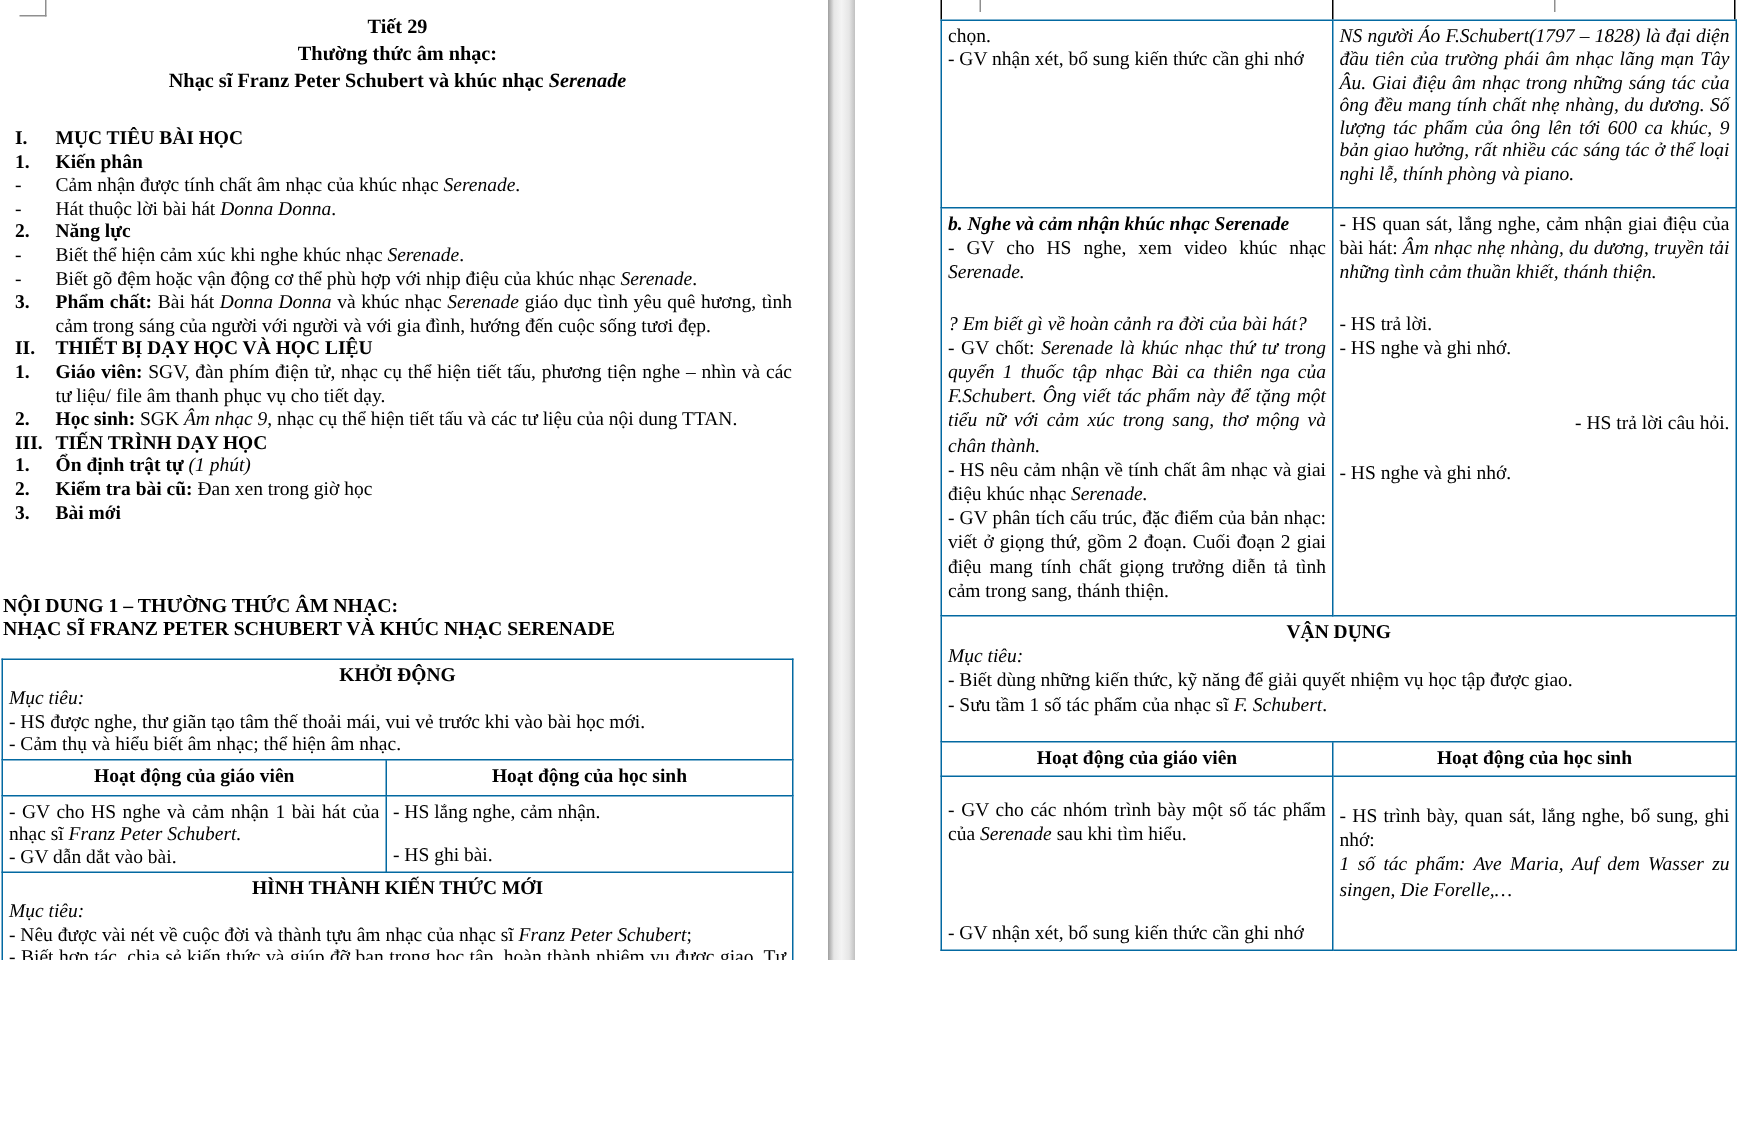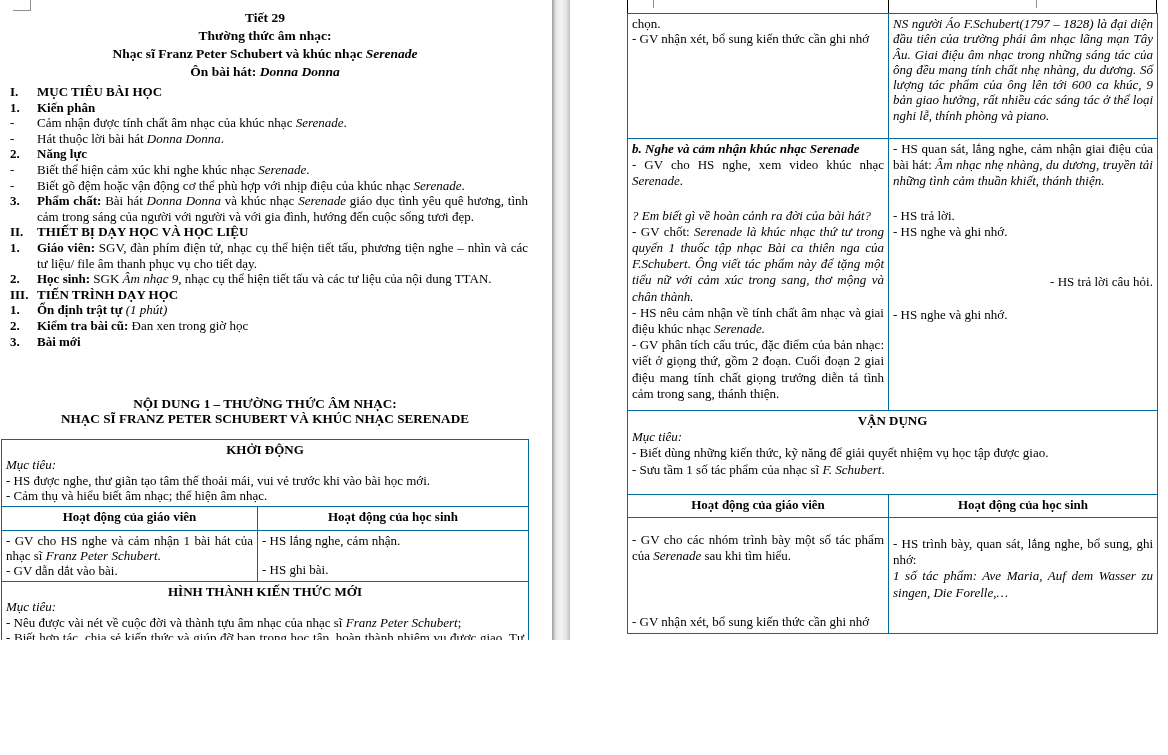--- a/index.html
+++ b/index.html
@@ -10,21 +10,21 @@
   #gap{position:absolute;left:552px;top:0;width:18px;height:755px;
        background:linear-gradient(90deg,#9e9e9e 0,#e6e6e6 22%,#f4f4f4 50%,#e6e6e6 78%,#c0c0c0 100%);}
   #p2{left:570px;width:598px;height:755px;}
   .b{font-weight:700}.i{font-style:italic}.bi{font-weight:700;font-style:italic}
   .ctr{text-align:center}.jst{text-align:justify}
   .hblock{position:absolute;left:2px;top:9px;width:526px;line-height:18px;font-size:13.5px;}
   .p1body{position:absolute;left:10px;top:84px;width:518px;line-height:15.6px;}
   .row{display:flex}
   .num{flex:0 0 27px}
   .txt{flex:1;text-align:justify}
-  .nd1{position:absolute;left:2px;top:396px;width:526px;text-align:center;line-height:15px;font-size:13.2px;}
+  .nd1{position:absolute;left:2px;top:396px;width:526px;text-align:left;line-height:15px;font-size:13.2px;}
   .nd2{position:absolute;left:57px;top:648px;width:530px;text-align:center;font-size:13.2px;}
   table.doct{border-collapse:collapse;table-layout:fixed;position:absolute;}
   table.doct td{border:1px solid #0369a1;vertical-align:top;padding:2px 4px;line-height:15.4px;}
   #t1{left:1px;top:439px;width:527px;}
   #t2{left:57px;top:13px;width:530px;}
   #t2 td{line-height:16.2px;}
   #t2 tr.rA td{line-height:15.3px;}
   .hdrcell{text-align:center;font-weight:700;}
   .blank18{height:18px;}
   .mt14{margin-top:14px;}.mt17{margin-top:17px;}.mt18{margin-top:18px;}
@@ -47,21 +47,20 @@
     <div class="mk" style="left:30px;top:0;width:1px;height:11px"></div>
     <div class="mk" style="left:38px;top:733px;width:20px;height:1px"></div>
     <div class="mk" style="left:38px;top:733px;width:1px;height:14px"></div>
     <div class="mk" style="left:430px;top:730px;width:22px;height:1px"></div>
     <div class="mk" style="left:451px;top:730px;width:1px;height:14px"></div>
 
     <div class="hblock ctr b">
       <div><span>Tiết 29</span></div>
       <div><span>Thường thức âm nhạc:</span></div>
       <div><span>Nhạc sĩ Franz Peter Schubert và khúc nhạc </span><span class="i">Serenade</span></div>
-      <div><span>Ôn bài hát: </span><span class="i">Donna Donna</span></div>
     </div>
 
     <div class="p1body">
       <div class="row b">
         <span class="num">I.</span>
           <span class="txt">MỤC TIÊU BÀI HỌC</span>
       </div>
       <div class="row b">
         <span class="num">1.</span>
           <span class="txt">Kiến phân</span>

